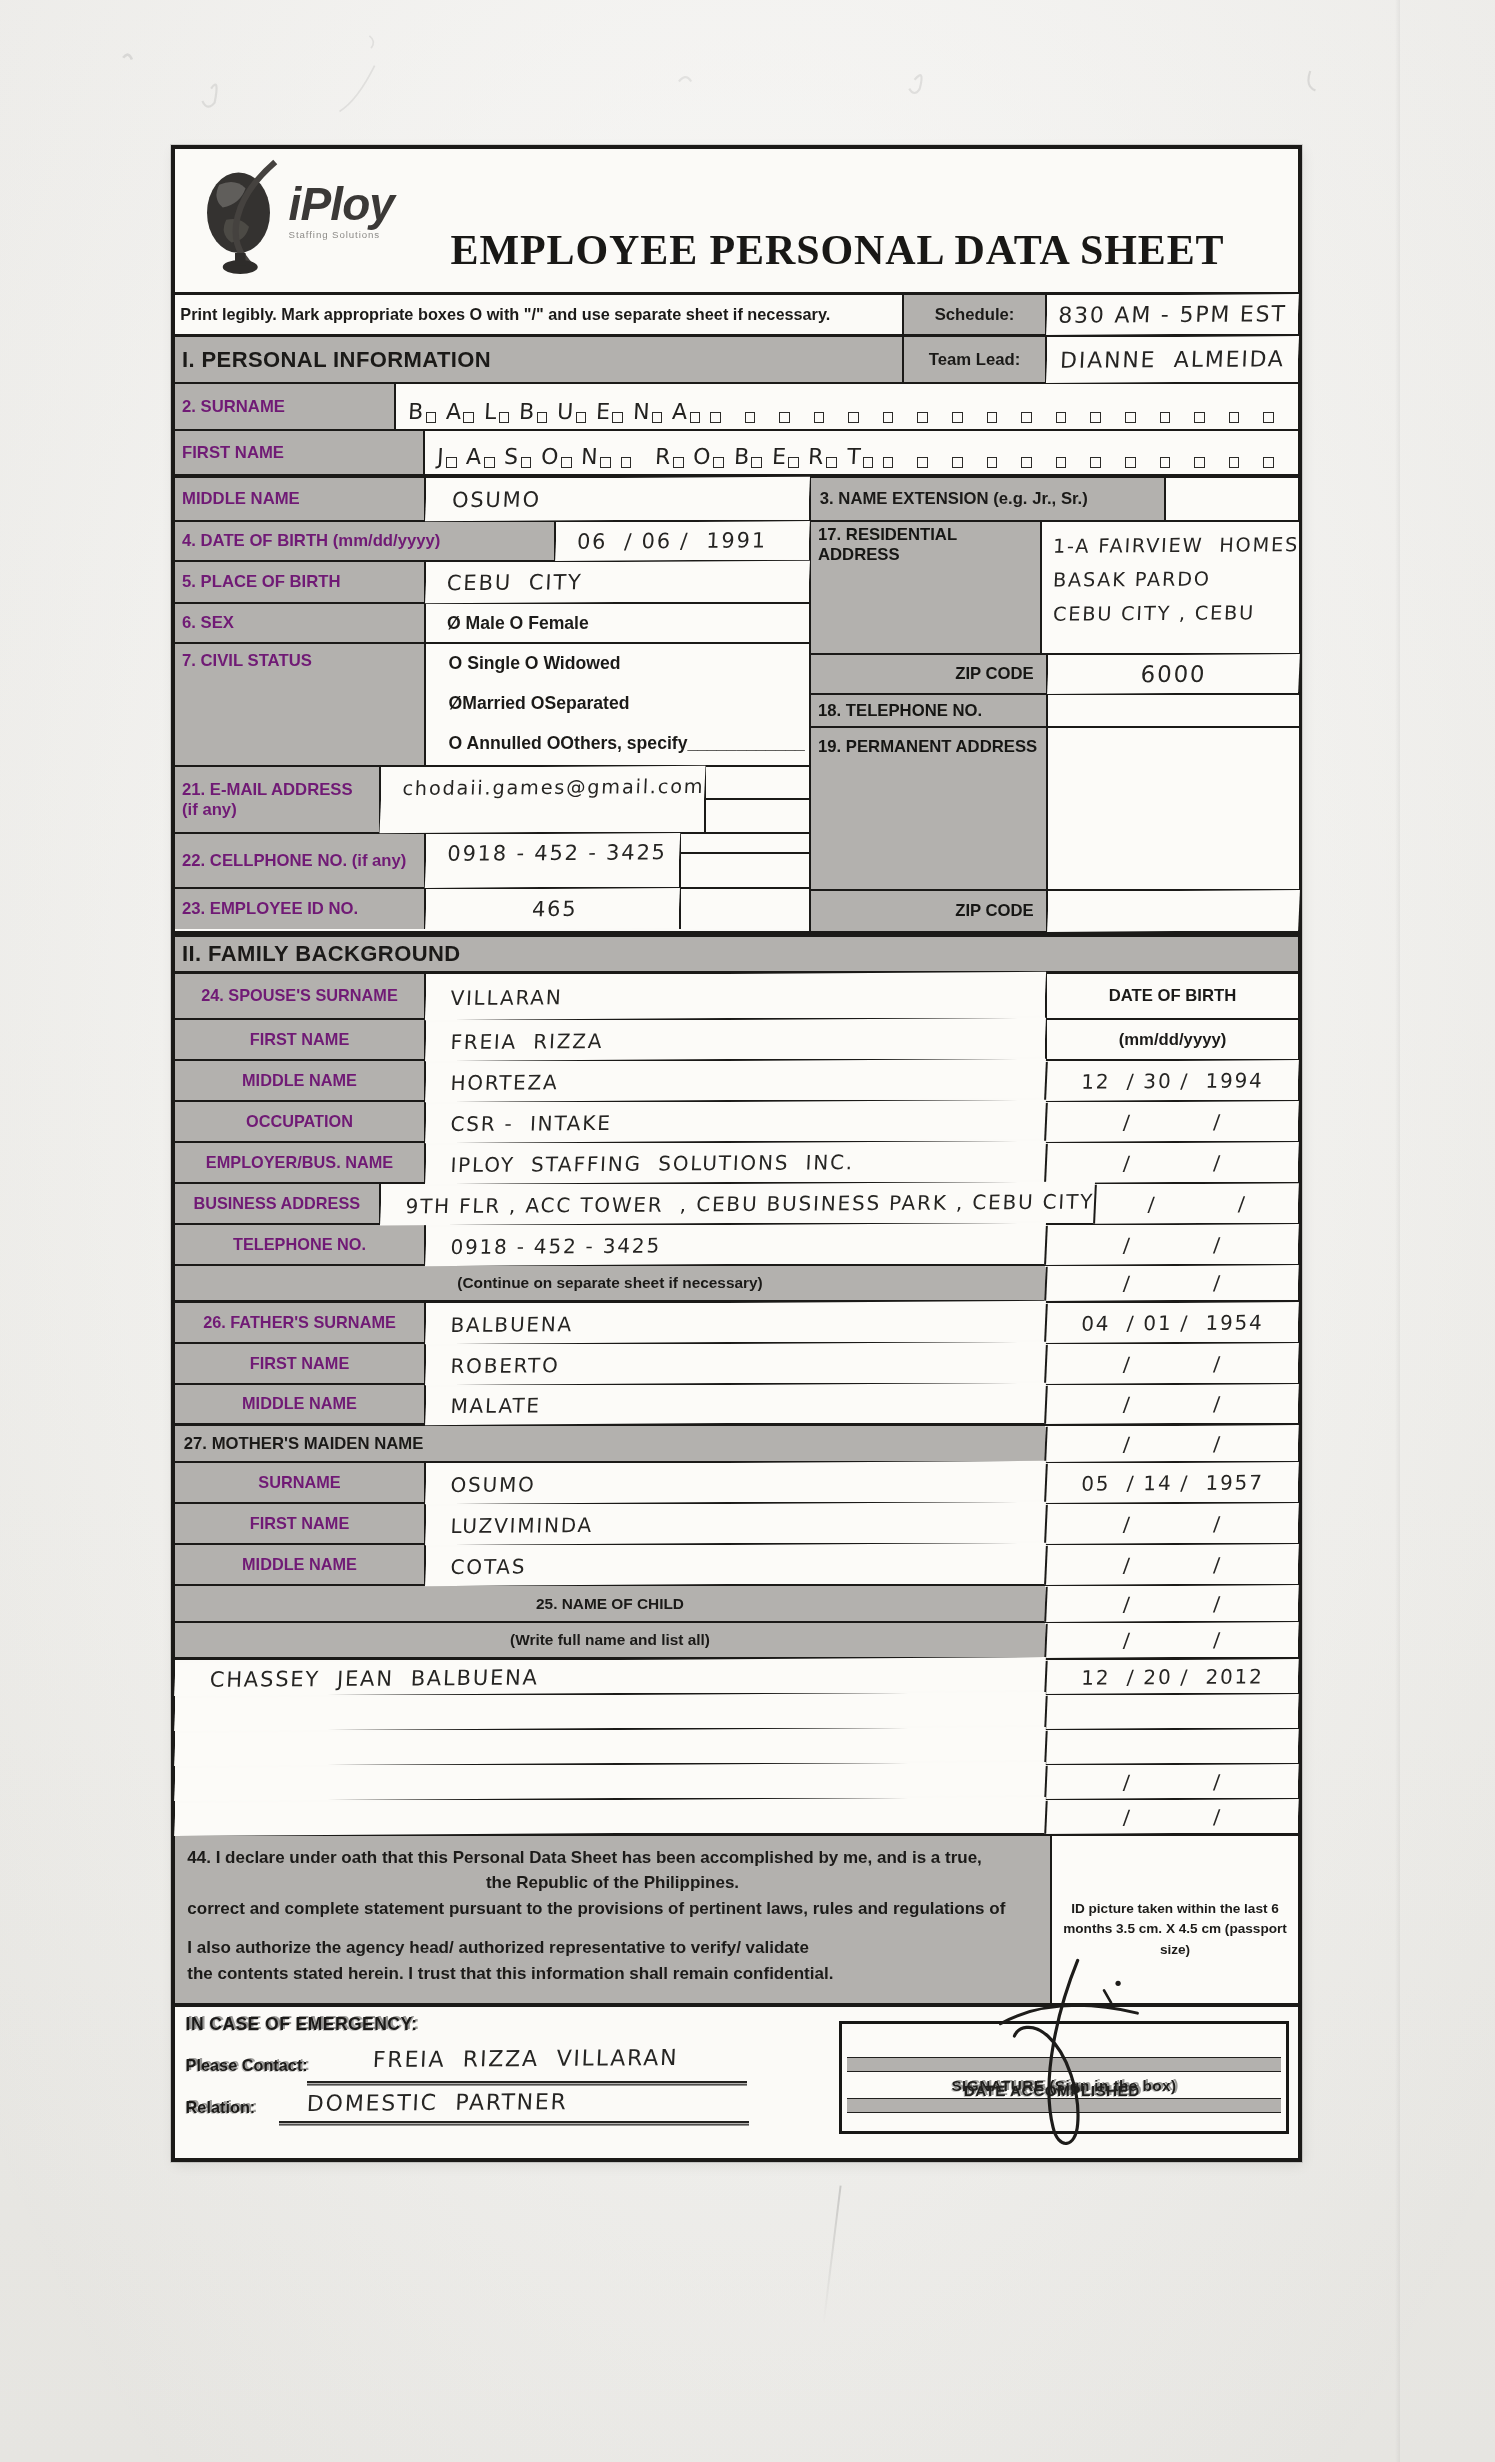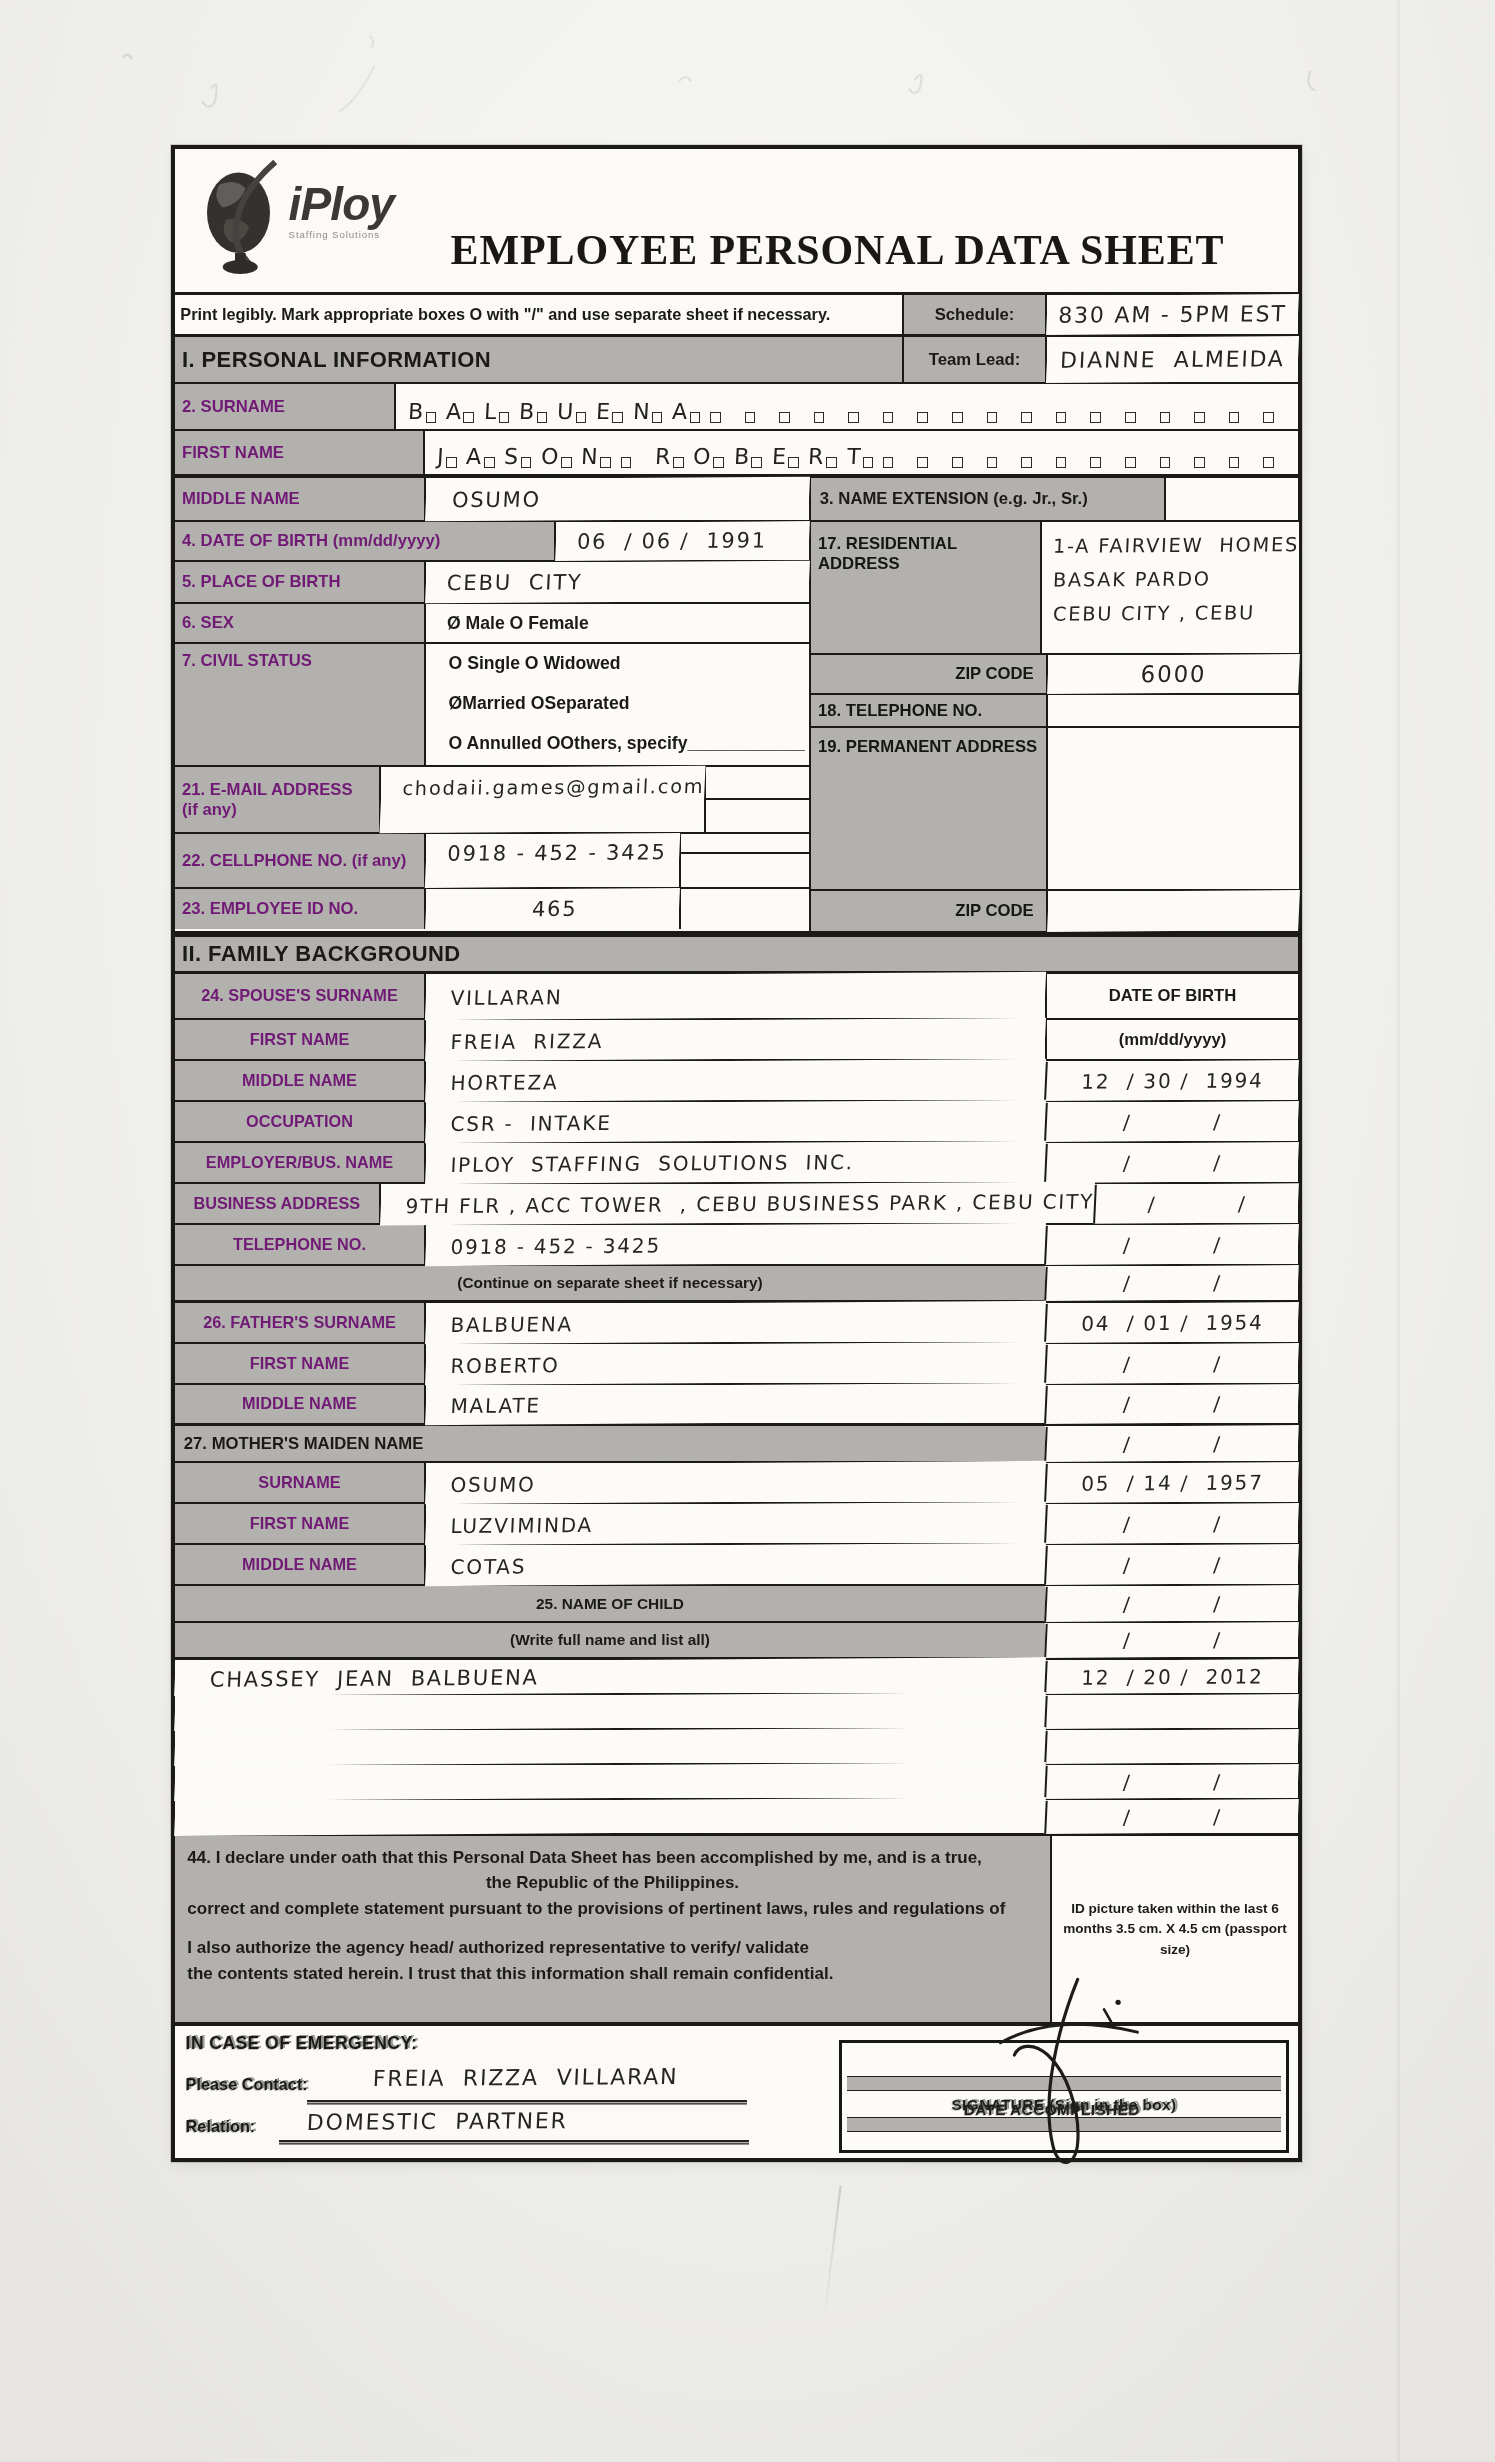--- a/index.html
+++ b/index.html
@@ -137,21 +137,21 @@
     transform:none;letter-spacing:0;}
   .famrows .frow:nth-child(1){height:46px;}
   .famrows .frow:nth-child(1) .datecol{border-bottom:none;}
   .famrows .frow:nth-child(8){border-bottom:3.5px solid var(--ink);}
   .famrows .frow:nth-child(11){border-bottom:3.5px solid var(--ink);}
   .famrows .frow:nth-child(17){border-bottom:3.5px solid var(--ink);}
   .famrows .frow:nth-child(18) .childval{padding-left:35px;font-size:21px;}
 
   
   .dsplit{display:flex;border-bottom:4.4px solid var(--ink);border-top:1.8px solid var(--ink);}
-  .dpanel{width:875px;background:var(--gray);padding:8.8px 12.3px 10.6px 12.3px;height:186px;}
+  .dpanel{width:875px;background:var(--gray);padding:8.8px 12.3px 10.6px 12.3px;height:167px;}
   .dl{font-weight:bold;font-size:17px;line-height:1.5;color:#1c1b19;}
   .dl.center{text-align:center;}
   .dl.gap{margin-top:14px;}
   .idbox{flex:1;background:var(--cellwhite);border-left:2.6px solid var(--ink);position:relative;}
   .idtext{position:absolute;left:7px;right:7px;top:63px;text-align:center;font-weight:bold;
     font-size:13.6px;line-height:1.5;color:#1c1b19;}
 
   
   .emg{position:relative;height:146px;}
   .ghost{text-shadow:2.2px -1.3px 0 rgba(40,40,38,.45), -0.9px 0.9px 0 rgba(40,40,38,.25);}
@@ -452,21 +452,21 @@
         <div class="cell glbl w285">23. EMPLOYEE ID NO.</div>
         <div class="cell wv hw empidv">465</div>
         <div class="subcol">
             <div class="sc2"></div>
           </div>
       </div>
     </div>
 
     <div class="pright">
       <div class="rrow h151">
-        <div class="rlbl" style="align-items:flex-start;padding-top:12px;">17. RESIDENTIAL ADDRESS</div>
+        <div class="rlbl" style="align-items:flex-start;padding-top:3px;">17. RESIDENTIAL ADDRESS</div>
         <div class="rval addrlines">
           <div class="hw">1-A FAIRVIEW  HOMES</div>
           <div class="hw">BASAK PARDO</div>
           <div class="hw">CEBU CITY , CEBU</div>
         </div>
       </div>
       <div class="rrow h45">
         <div class="rlbl zipr">ZIP CODE</div>
         <div class="rval hw zipv">6000</div>
       </div>

